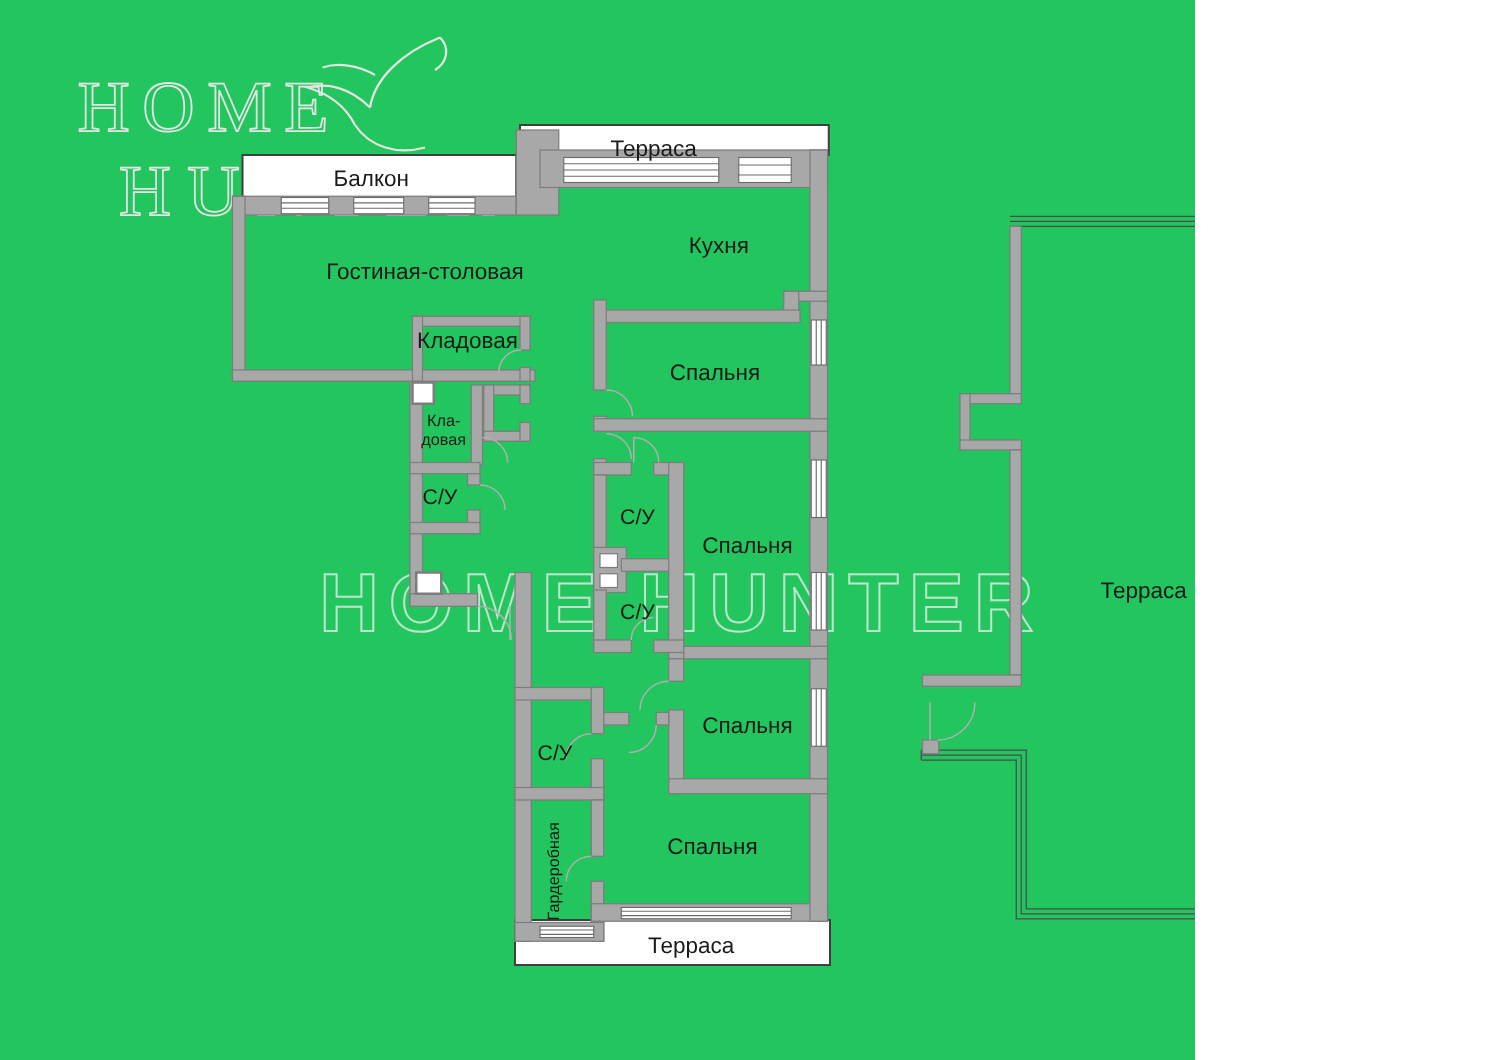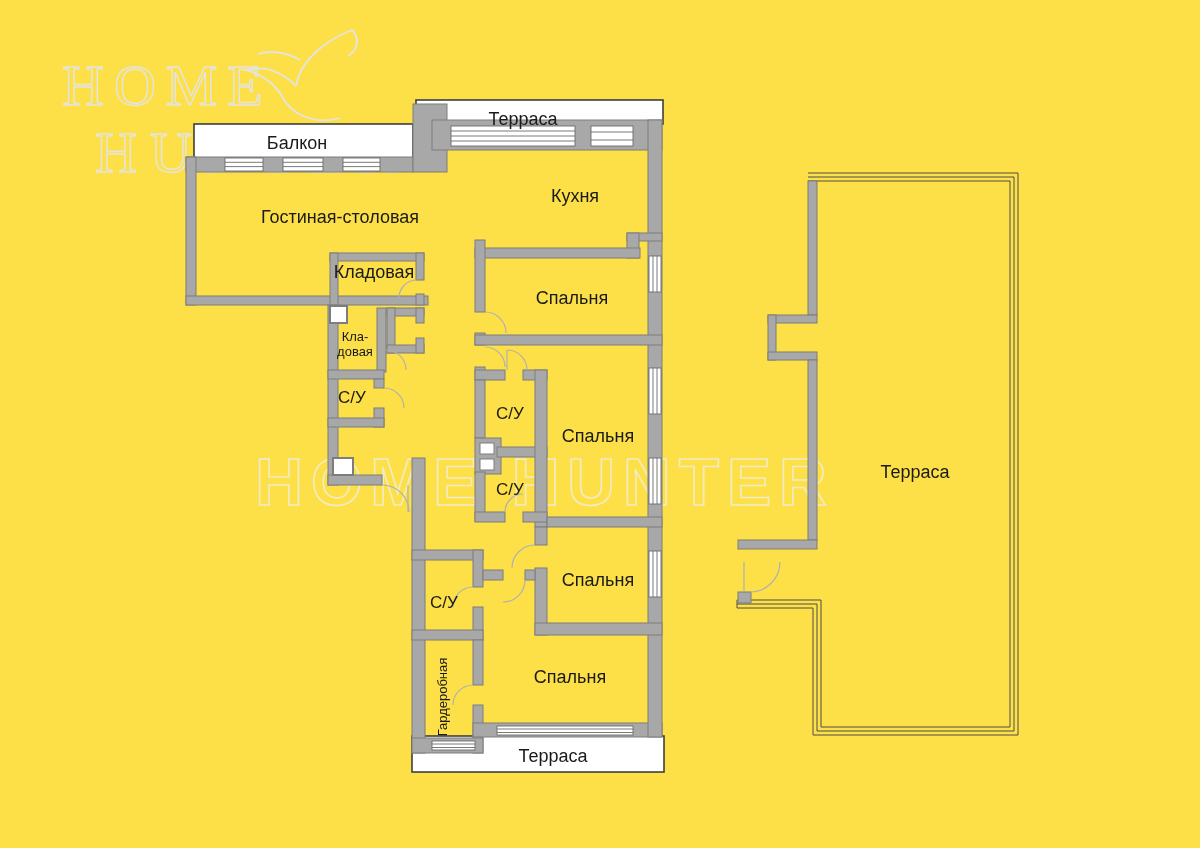--- a/index.html
+++ b/index.html
@@ -5,21 +5,21 @@
   :root{
     --wall:#a8a8a8;
     --wall_border:#7d7d7d;
     --outline:#3f3f3f;
     --arc:#b0b0b0;
     --win:#6b6b6b;
     --label:#1a1a1a;
     --watermark:#e4e4e4;
   }
   html,body{margin:0;padding:0;background:#ffffff;}
-  .stage{position:relative;width:1200px;height:848px;background:#fde047;overflow:hidden;
+  .stage{position:relative;width:956px;height:848px;background:#22c55e;overflow:hidden;
          font-family:"Liberation Sans", sans-serif;}
   svg{display:block;}
   .wall{fill:var(--wall);stroke:var(--wall_border);stroke-width:1;}
   .shaft{fill:#ffffff;stroke:var(--wall_border);stroke-width:2;}
   .shaft-hole{fill:#ffffff;stroke:var(--wall_border);stroke-width:1;}
   .box{fill:#ffffff;stroke:var(--outline);stroke-width:1.6;}
   .win-bg{fill:#ffffff;stroke:var(--win);stroke-width:0.9;}
   .win-line{stroke:var(--win);stroke-width:0.9;}
   .rail{fill:none;stroke:#4c4c4c;stroke-width:1;}
   .arc{fill:none;stroke:var(--arc);stroke-width:1.2;}

